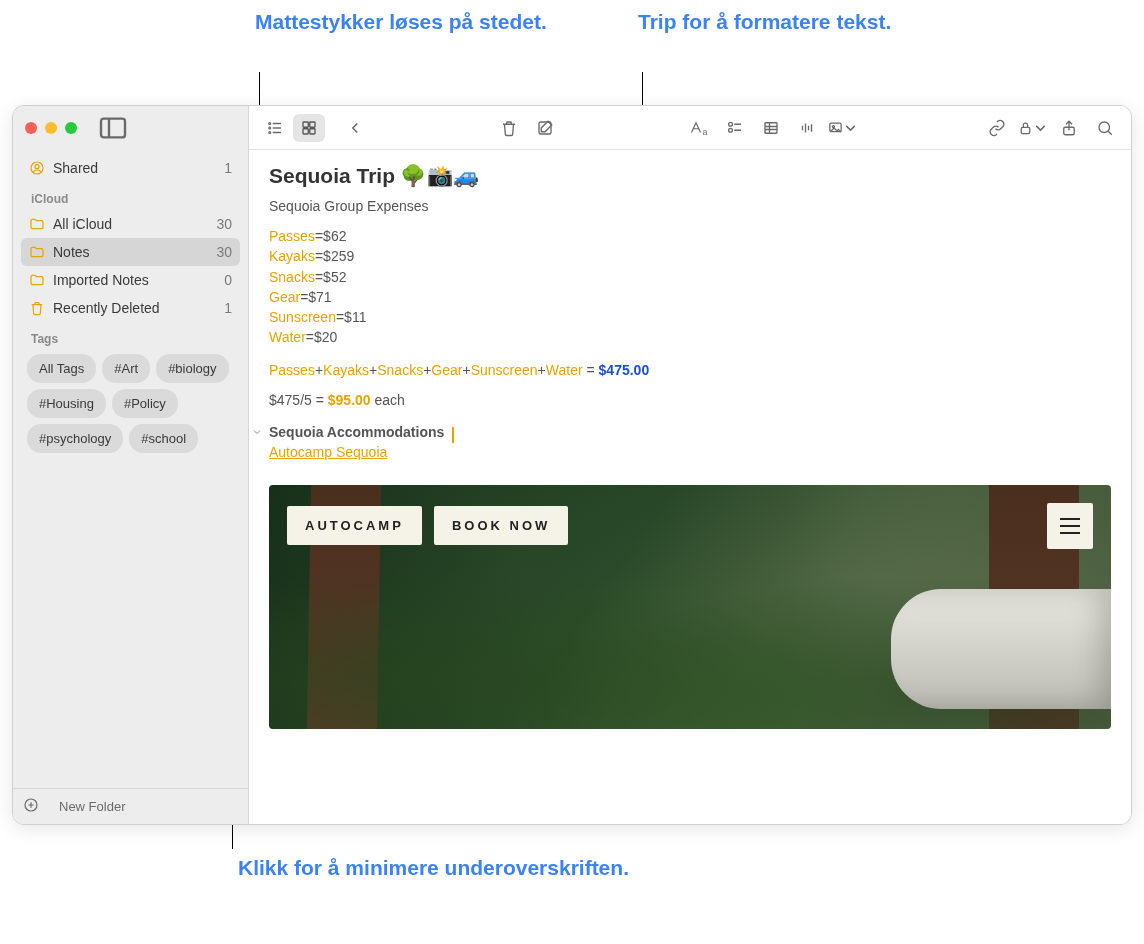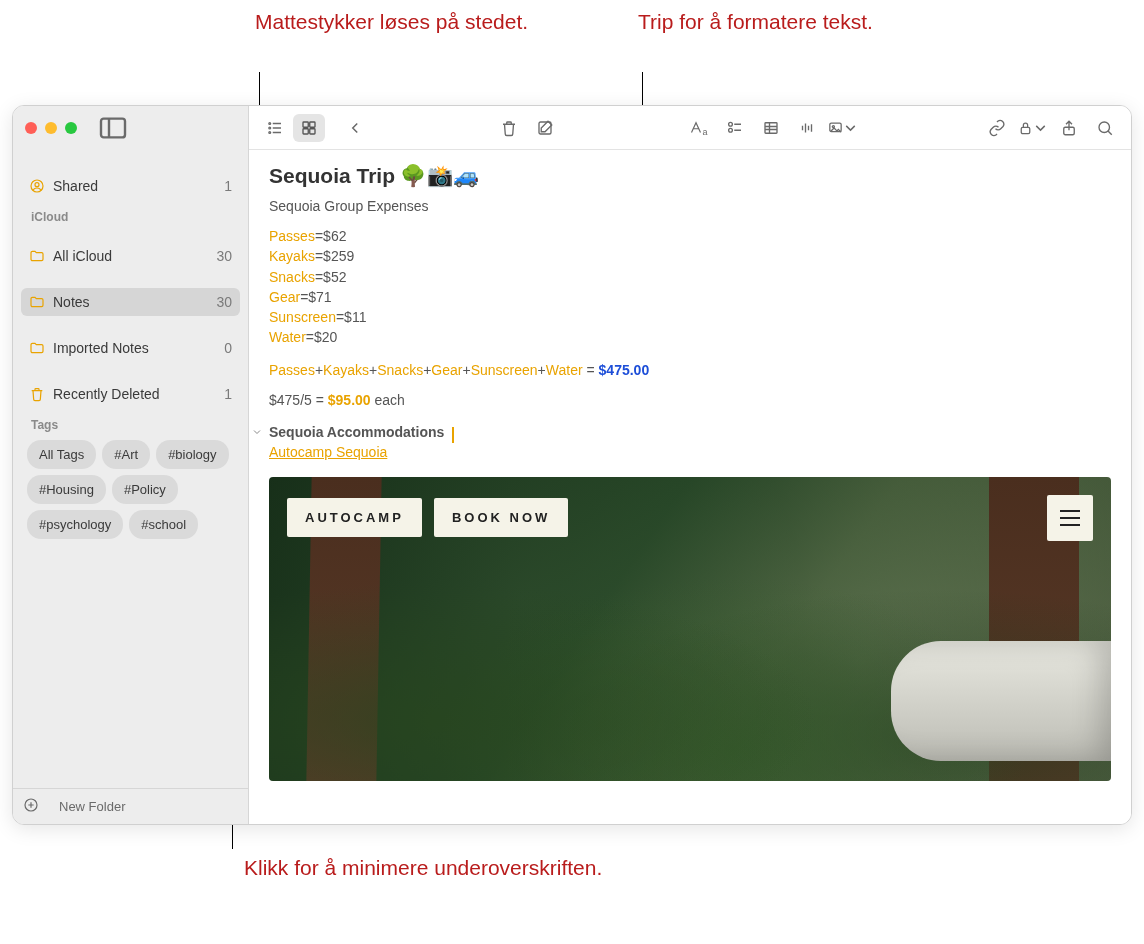--- a/index.html
+++ b/index.html
@@ -7,22 +7,22 @@
     font-family: -apple-system, BlinkMacSystemFont, "Segoe UI", Helvetica, Arial, sans-serif;
     background: #fff;
     width: 1144px;
     height: 944px;
     position: relative;
     color: #333;
   }
   .callout {
     position: absolute;
     font-size: 21px;
-    font-weight: 400;
-    color: #b91c1c;
+    font-weight: 700;
+    color: #3b82f6;
     line-height: 1.35;
   }
   .callout-line {
     position: absolute;
     background: #000;
   }
   
   .window {
     position: absolute;
     left: 12px;
@@ -62,21 +62,20 @@
     color:#6a6a6a;
   }
   .side-content { padding: 4px 8px; flex:1; overflow:auto;}
   .side-row {
     display:flex; align-items:flex-end;
     padding: 6px 8px;
     border-radius: 6px;
     font-size: 14px;
     color:#3a3a3a;
     gap:8px;
-    margin-top:18px;
   }
   .side-row .count { margin-left:auto; color:#7a7a7a; font-size:14px;}
   .side-row.selected { background:#d6d6d6;}
   .shared-icon, .folder-icon, .trash-icon { display:flex;align-items:center;justify-content:center;}
   .folder-icon svg, .shared-icon svg, .trash-icon svg { width:16px; height:16px;}
   .section-label { font-size:12px; font-weight:600; color:#8a8a8a; margin: 10px 8px 4px 10px; text-transform:none;}
   .tags-wrap { display:flex; flex-wrap:wrap; gap:6px; padding: 4px 6px;}
   .tag {
     background:#dadada;
     color: #3a3a3a;
@@ -134,22 +133,22 @@
     position:relative;
   }
   .chev { color:#888; display:flex;}
   .cursor {
     display:inline-block;
     width:2px; height:16px; background:#e9a300;
     position:relative; top:3px; margin-left:2px;
   }
   .linkish { color:#e9a300; text-decoration: underline; font-size:14px; font-weight:500; margin-top:4px; display:inline-block;}
   .attachment {
-    margin-top:16px;
-    height:304px;
+    margin-top:24px;
+    height:244px;
     border-radius:4px;
     background:
       linear-gradient(125deg, rgba(23,47,25,0.92), rgba(35,68,36,0.85) 40%, rgba(75,100,60,0.65) 60%, rgba(140,150,110,0.45)),
       radial-gradient(circle at 30% 40%, rgba(180,200,150,0.5), transparent 45%),
       radial-gradient(circle at 70% 60%, rgba(200,210,180,0.4), transparent 50%),
       #1d331e;
     position:relative;
     overflow:hidden;
   }
   .trunk { position:absolute; top:0; bottom:0; width:70px; background:linear-gradient(#4a2e1e,#5a3a28);}
@@ -193,21 +192,21 @@
 </style>
 </head>
 <body>
 
 <div class="callout" style="left:255px; top:8px;">Mattestykker løses på stedet.</div>
 <div class="callout-line" style="left:259px; top:72px; width:1px; height:322px;"></div>
 
 <div class="callout" style="left:638px; top:8px;">Trip for å formatere tekst.</div>
 <div class="callout-line" style="left:642px; top:72px; width:1px; height:40px;"></div>
 
-<div class="callout" style="left:244px; top:854px;">Klikk for å minimere underoverskriften.</div>
+<div class="callout" style="left:238px; top:854px;">Klikk for å minimere underoverskriften.</div>
 <div class="callout-line" style="left:232px; top:583px; width:1px; height:266px;"></div>
 
 <div class="window">
 
   <aside class="sidebar">
     <div class="titlebar">
       <div class="traffic">
         <div class="dot red"></div>
         <div class="dot yellow"></div>
         <div class="dot green"></div>

